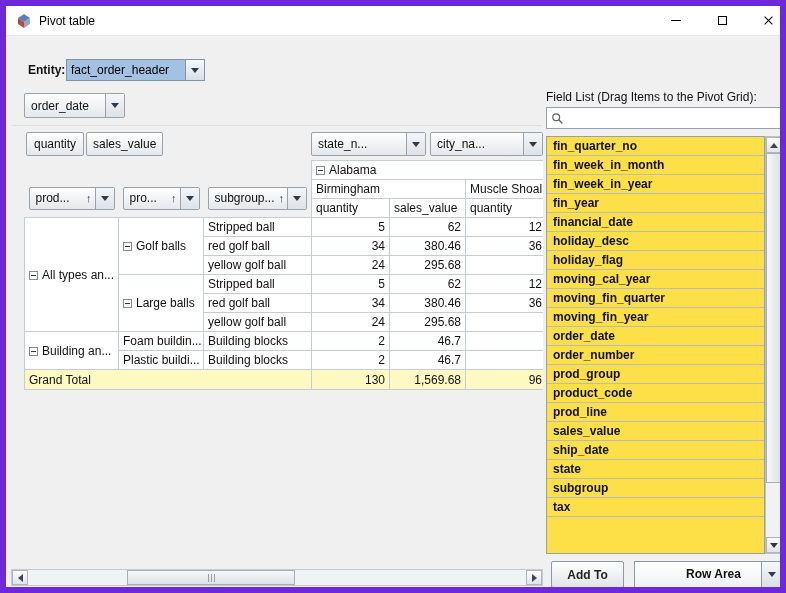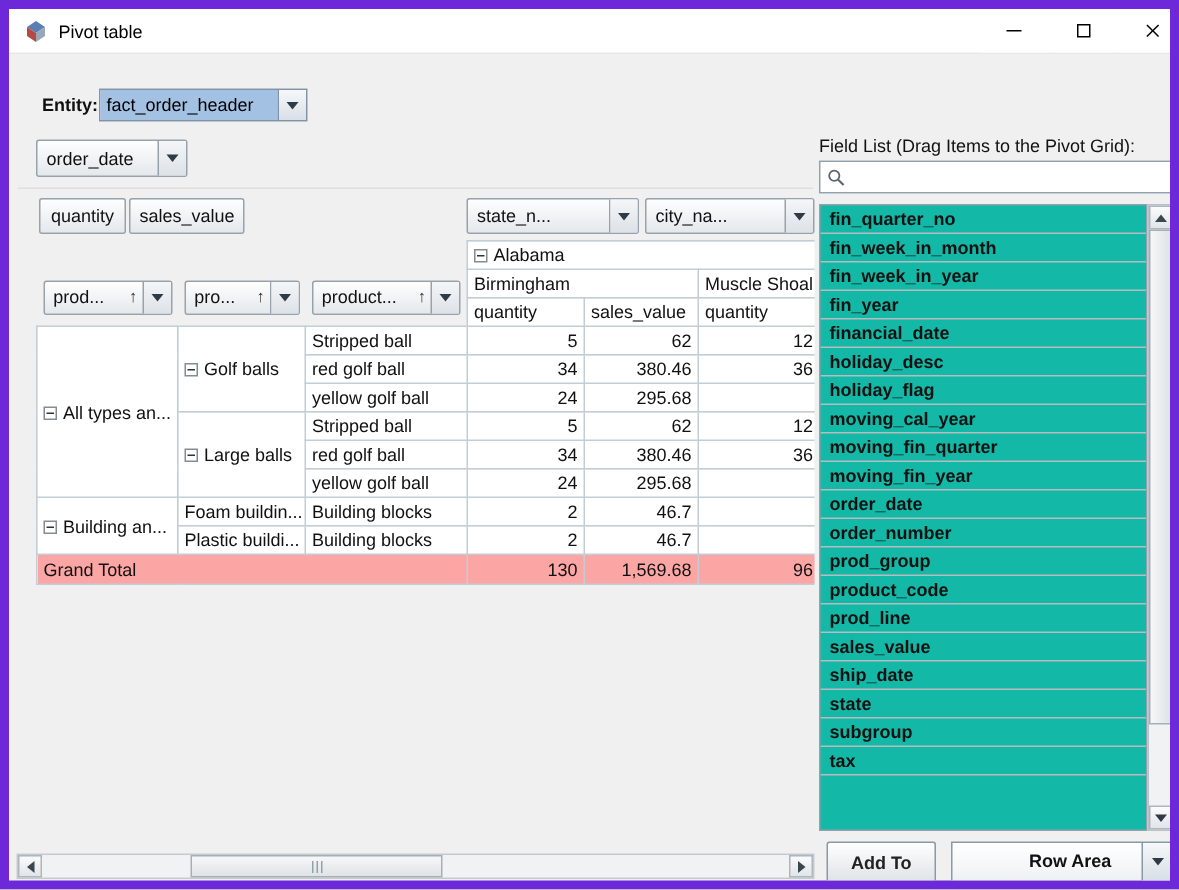--- a/index.html
+++ b/index.html
@@ -47,39 +47,39 @@
 
   
   .pivot-wrap{position:absolute;left:18px;top:154px;width:519px;height:234px;overflow:hidden;}
   table.pivot{border-collapse:collapse;table-layout:fixed;width:522px;}
   table.pivot td{font-size:12px;height:19px;padding:0 4px;white-space:nowrap;overflow:hidden;vertical-align:middle;}
   td.void{border:none;background:transparent;padding:0;}
   td.hdr{background:#fff;border:1px solid #c3cdd6;}
   td.gcell{background:#fff;border:1px solid #c3cdd6;vertical-align:top;padding-top:2px;}
   td.pcell{background:#fff;border:1px solid #c3cdd6;}
   td.num{background:#fff;border:1px solid #c3cdd6;text-align:right;}
-  tr.gtr td{background:#fca5a5;border:1px solid #c3cdd6;}
+  tr.gtr td{background:#fef9c3;border:1px solid #c3cdd6;}
   td.fieldcell{border:none;background:transparent;vertical-align:bottom;padding:0 3px 0 0;}
   .rowchip{height:23px;width:100%;}
   .exp{display:inline-block;width:9px;height:9px;border:1px solid #848b92;background:#fff;position:relative;margin-right:4px;vertical-align:-1px;cursor:pointer;}
   .exp::after{content:"";position:absolute;left:1px;right:1px;top:3px;height:1px;background:#333;}
 
   
   .hscroll{position:absolute;left:5px;top:563px;width:532px;height:17px;background:#f1f2f3;border:1px solid #c4cad0;}
   .sb-btn{position:absolute;display:flex;align-items:center;justify-content:center;background:linear-gradient(#fafbfc,#e1e5e9);border:1px solid #aeb6bd;cursor:pointer;}
   .hs-left{left:0;top:0;width:16px;height:15px;}
   .hs-right{right:0;top:0;width:16px;height:15px;}
   .hs-thumb{position:absolute;left:115px;top:0;width:168px;height:15px;background:linear-gradient(#f6f7f8,#dfe3e7);border:1px solid #a7afb6;display:flex;align-items:center;justify-content:center;cursor:grab;}
   .grip{width:1px;height:8px;background:#93a0ac;box-shadow:-3px 0 #93a0ac,3px 0 #93a0ac;}
 
   
   .fl-title{position:absolute;left:540px;top:84px;font-size:12px;font-weight:normal;}
   .fl-search{position:absolute;left:540px;top:101px;width:236px;height:22px;background:#fff;border:1px solid #93a1ae;display:flex;align-items:center;padding-left:4px;}
   .fl-search input{flex:1;border:none;outline:none;font-family:"Liberation Sans",sans-serif;font-size:12px;height:18px;background:transparent;}
-  .fl-list{position:absolute;left:540px;top:130px;width:219px;height:418px;background:#14b8a6;border:1px solid #93a1ae;overflow:hidden;}
+  .fl-list{position:absolute;left:540px;top:130px;width:219px;height:418px;background:#fde047;border:1px solid #93a1ae;overflow:hidden;}
   .fl-item{height:19px;line-height:19px;border-bottom:1px solid #b9bcbf;font-size:12px;font-weight:bold;padding-left:6px;white-space:nowrap;overflow:hidden;cursor:pointer;}
   .fl-scroll{position:absolute;left:759px;top:130px;width:17px;height:418px;background:#f1f2f3;border:1px solid #b9c0c7;}
   .vs-up{left:0;top:0;width:15px;height:16px;}
   .vs-down{left:0;bottom:0;width:15px;height:16px;}
   .vs-thumb{position:absolute;left:0;top:16px;width:15px;height:330px;background:linear-gradient(90deg,#f6f7f8,#dfe3e7);border:1px solid #a7afb6;cursor:grab;}
 
   
   .addto-btn{position:absolute;left:545px;top:555px;width:73px;height:27px;display:flex;align-items:center;justify-content:center;background:linear-gradient(#fefefe,#e0e4e8);border:1px solid #8a99a8;border-radius:2px;font-size:12px;font-weight:bold;color:#222;cursor:pointer;}
   .area-combo{position:absolute;left:628px;top:555px;width:148px;height:27px;display:flex;border:1px solid #8a99a8;background:linear-gradient(#ffffff,#eef1f3);}
   .area-value{flex:1;font-size:12px;font-weight:bold;line-height:25px;padding:0 7px;white-space:nowrap;overflow:hidden;margin-left:44px;}
@@ -181,21 +181,21 @@
             <span class="chip-label">pro...</span>
             <span class="sort-icon">↑</span>
             <span class="chip-divider"></span>
             <span class="chip-arrowbox">
                   <i class="tri-down"></i>
                 </span>
           </div>
         </td>
         <td class="void fieldcell" rowspan="2">
           <div class="chip rowchip">
-            <span class="chip-label">product...</span>
+            <span class="chip-label">subgroup...</span>
             <span class="sort-icon">↑</span>
             <span class="chip-divider"></span>
             <span class="chip-arrowbox">
                   <i class="tri-down"></i>
                 </span>
           </div>
         </td>
         <td class="hdr" colspan="2">Birmingham</td>
         <td class="hdr">Muscle Shoal</td>
       </tr>

